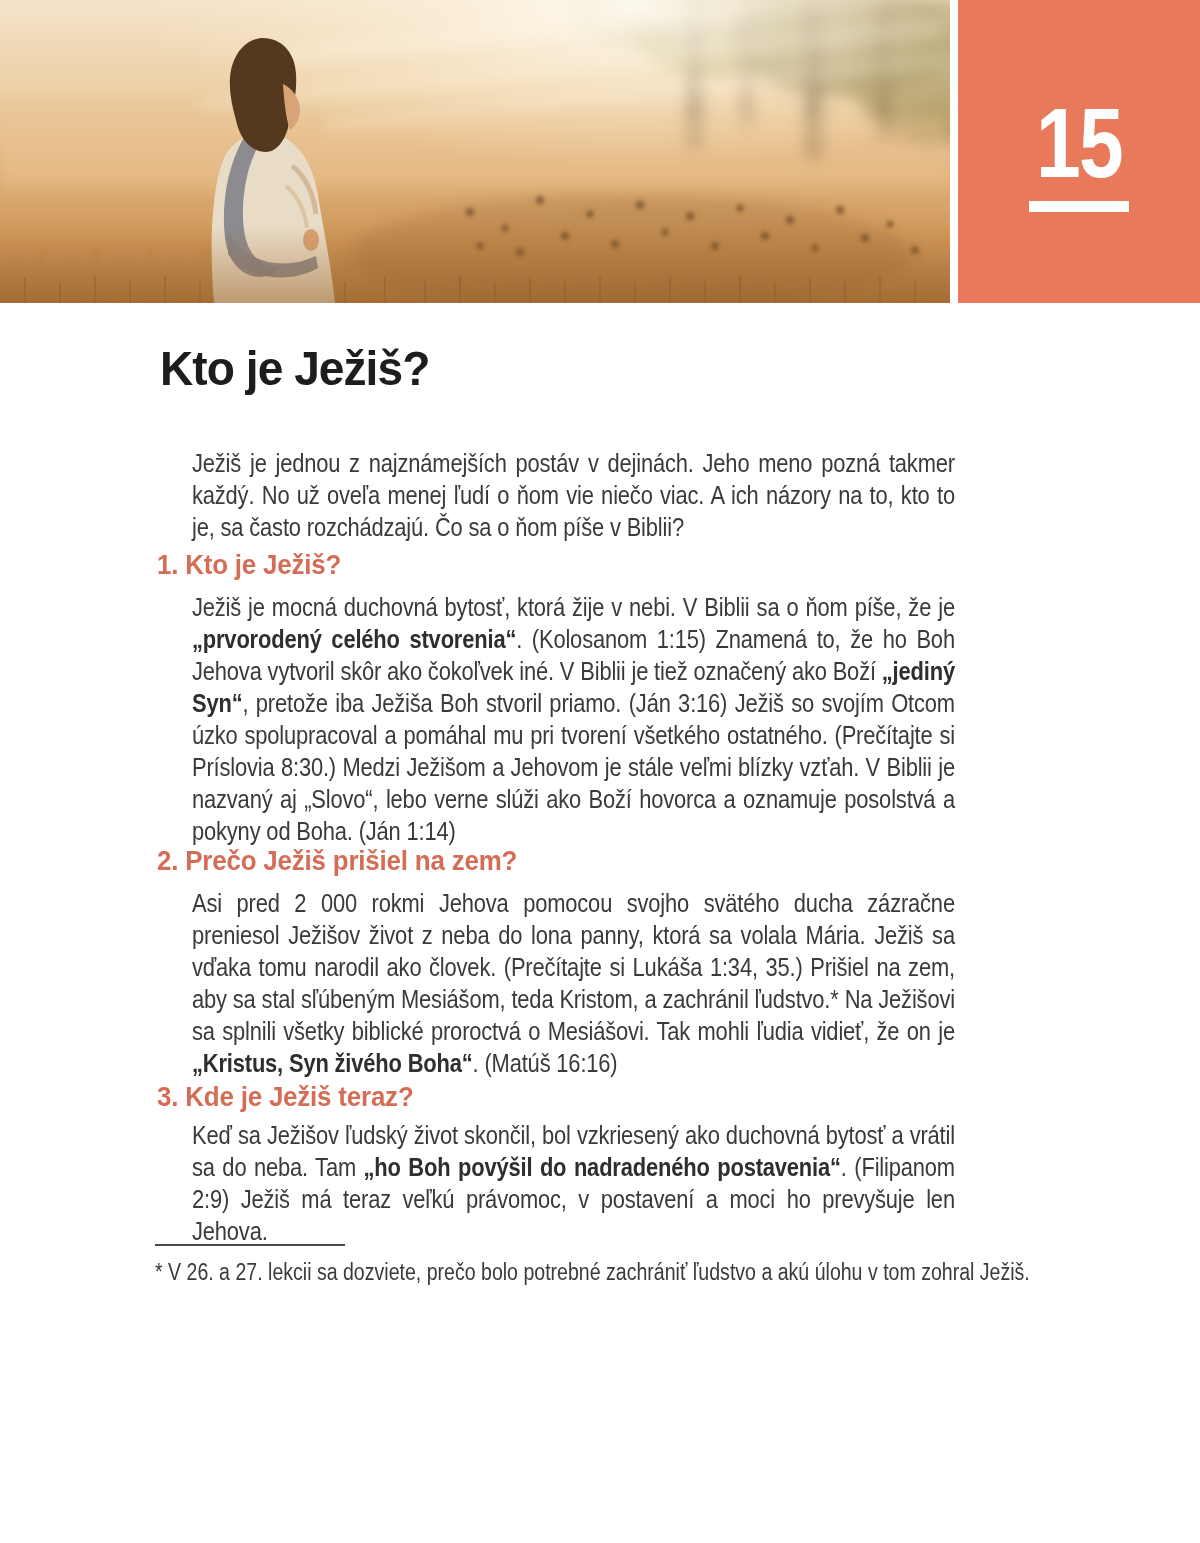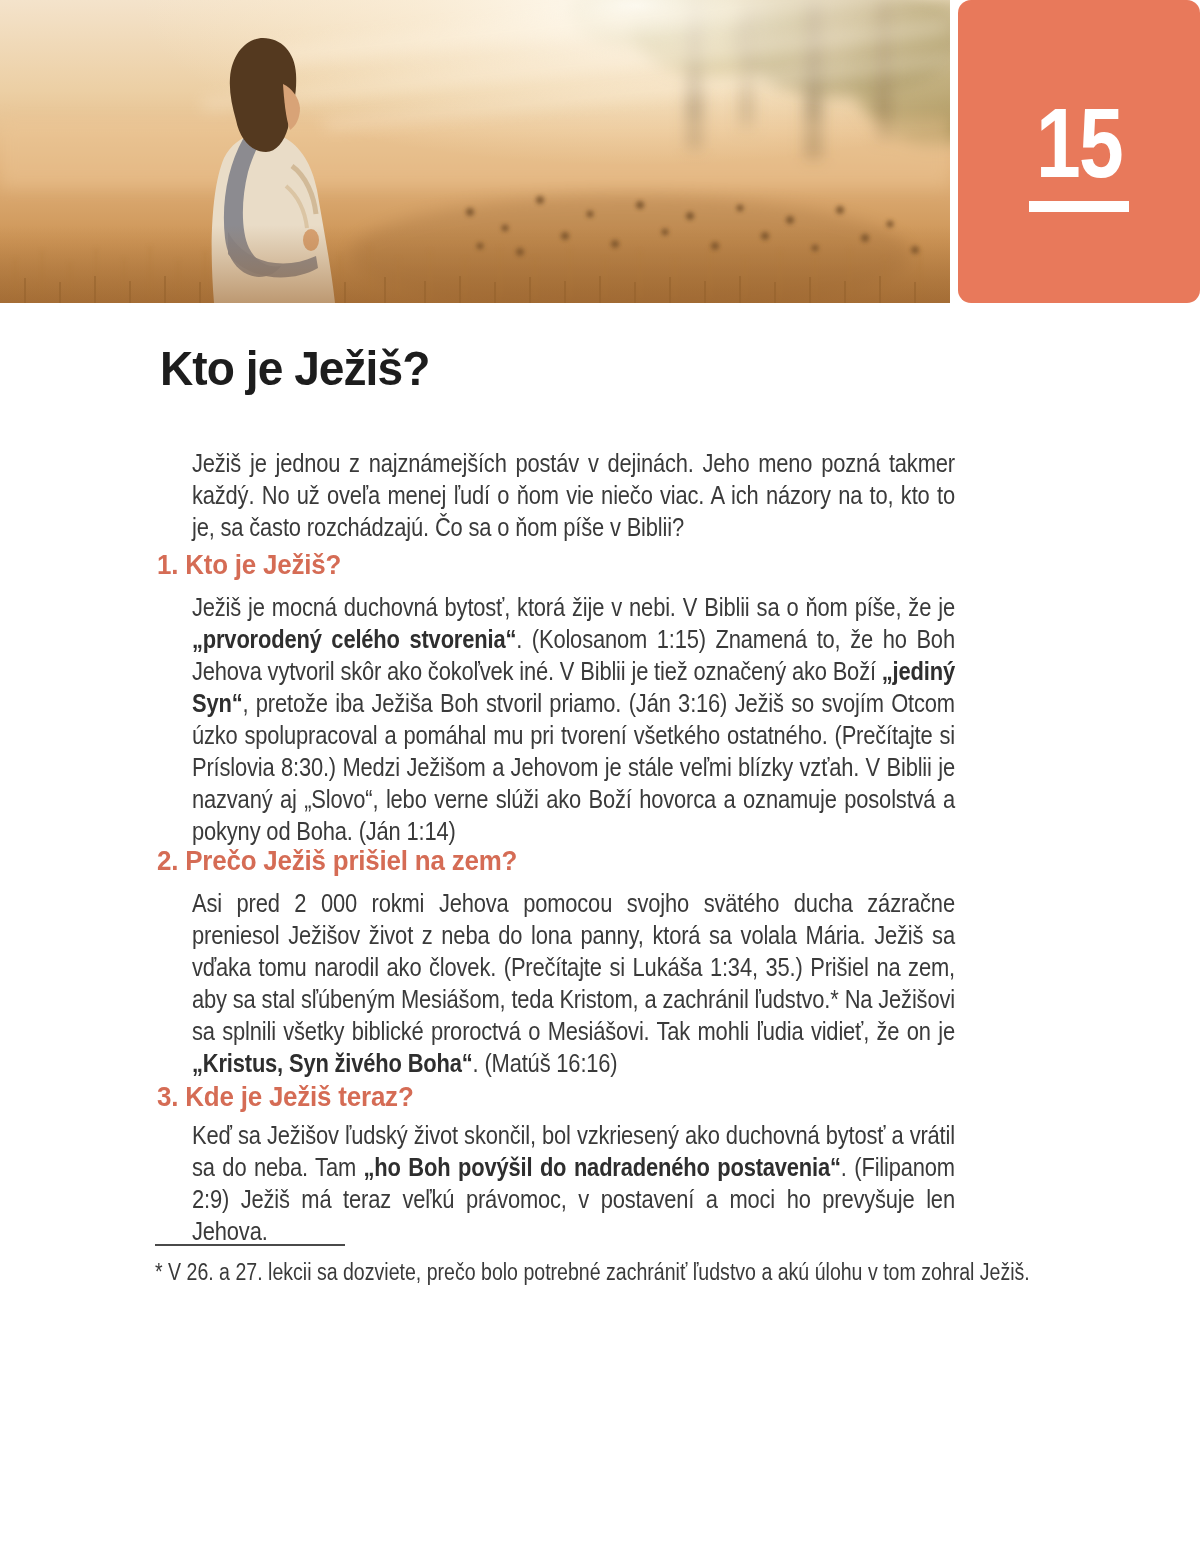--- a/index.html
+++ b/index.html
@@ -1,21 +1,21 @@
 <!DOCTYPE html>
 <html><head>
 <meta charset="utf-8">
 <style>
   html,body{margin:0;padding:0;background:#ffffff;}
   .page{
     position:relative;width:1200px;height:1543px;background:#ffffff;
     font-family:"Liberation Sans",sans-serif;overflow:hidden;
   }
   .hero{position:absolute;left:0;top:0;width:950px;height:303px;overflow:hidden;}
-  .lesson-badge{position:absolute;left:958px;top:0;width:242px;height:303px;background:#E8795B;border-radius:13px;}
+  .lesson-badge{position:absolute;left:958px;top:0;width:242px;height:303px;background:#E8795B;}
   .lesson-num{
     position:absolute;top:94px;left:0;width:100%;text-align:center;
     font-size:98px;line-height:1;font-weight:700;color:#ffffff;
     transform:scaleX(0.82);transform-origin:50% 0;letter-spacing:-2px;
   }
   .lesson-bar{
     position:absolute;top:201px;left:50%;transform:translateX(-50%);
     width:100px;height:11px;background:#ffffff;
   }
   .title{

